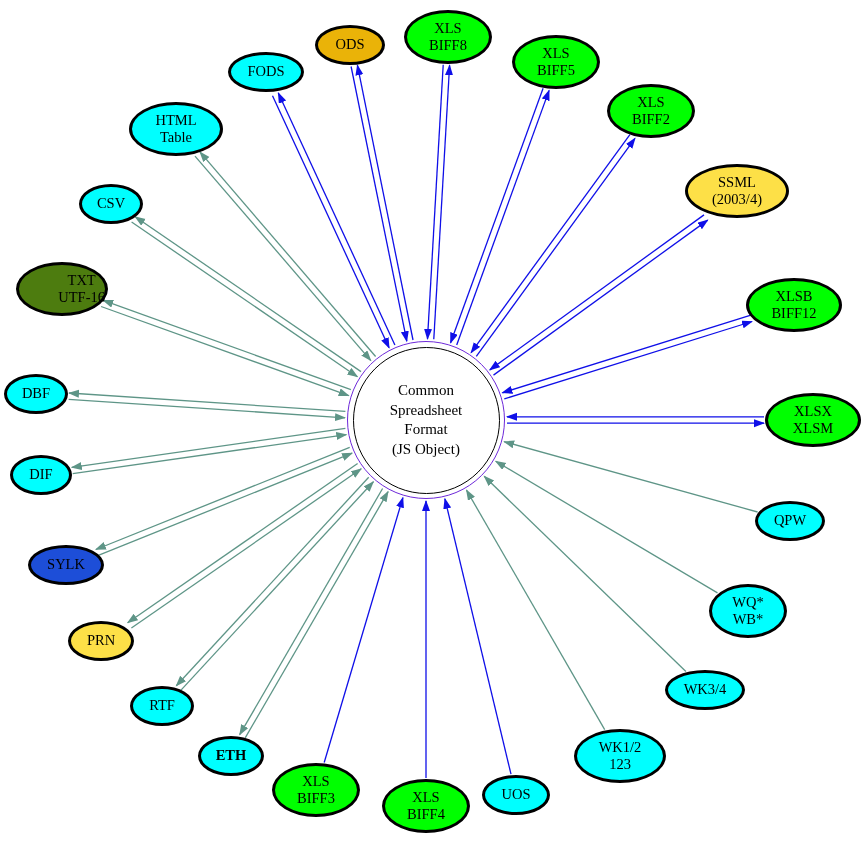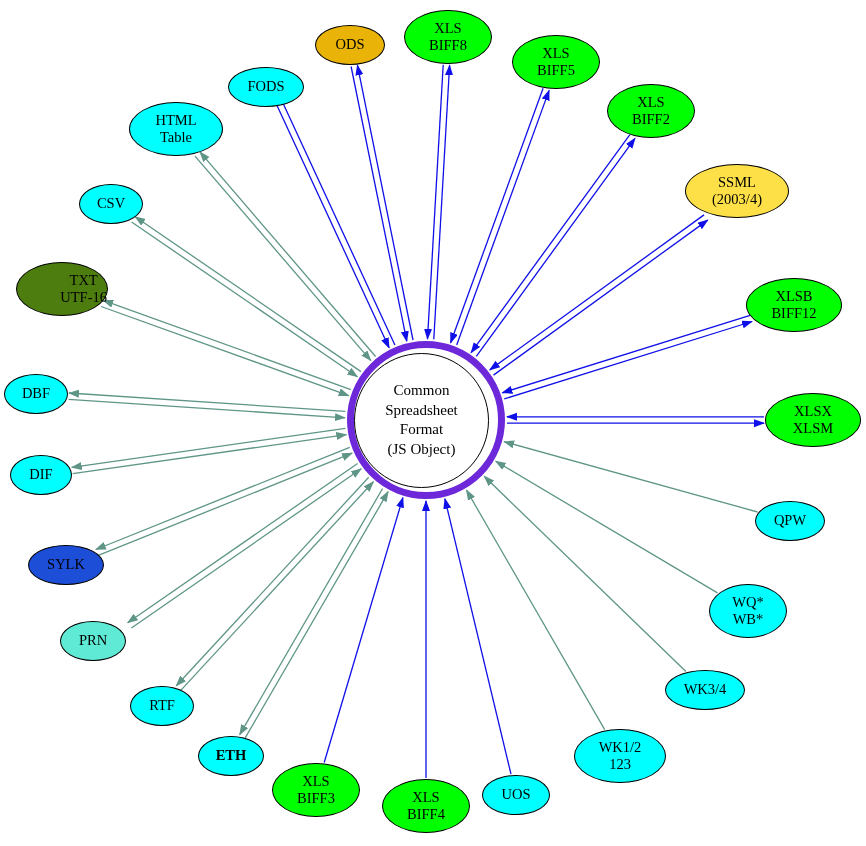--- a/index.html
+++ b/index.html
@@ -13,43 +13,44 @@
     overflow: hidden;
   }
   #edges {
     position: absolute;
     left: 0; top: 0;
     width: 866px; height: 846px;
     z-index: 1;
   }
   .node {
     position: absolute;
-    border: 1px solid #4c1d95;
+    border: 3px solid #4c1d95;
     border-radius: 50%;
     display: flex;
     align-items: center;
     justify-content: center;
     z-index: 2;
   }
   .node-label {
     display: block;
     text-align: center;
     white-space: pre-line;
     font-size: 14.5px;
     line-height: 1.18;
     color: #000;
   }
   .center-node {
     position: absolute;
-    border: 7px solid #6d28d9;
+    border: 1px solid #6d28d9;
     border-radius: 50%;
     background: #ffffff;
     z-index: 2;
     display: flex;
     align-items: center;
+    justify-content: center;
   }
   .center-node-inner {
     width: calc(100% - 9px);
     height: calc(100% - 9px);
     border: 1px solid #000;
     border-radius: 50%;
     display: flex;
     align-items: center;
     justify-content: center;
   }
@@ -169,21 +170,21 @@
       <div class="node" style="left: 272px; top: 763px; width: 88px; height: 54px; background: rgb(0, 255, 0); border-color: rgb(0, 0, 0);">
         <span class="node-label">XLS
 BIFF3</span>
       </div>
       <div class="node" style="left: 198px; top: 736px; width: 66px; height: 40px; background: rgb(0, 255, 255); border-color: rgb(0, 0, 0); font-weight: bold;">
         <span class="node-label">ETH</span>
       </div>
       <div class="node" style="left: 130px; top: 686px; width: 64px; height: 40px; background: rgb(0, 255, 255); border-color: rgb(0, 0, 0);">
         <span class="node-label">RTF</span>
       </div>
-      <div class="node" style="left: 60px; top: 621px; width: 66px; height: 40px; background: #5eead4; border-color: rgb(0, 0, 0);">
+      <div class="node" style="left: 68px; top: 621px; width: 66px; height: 40px; background: #fde047; border-color: rgb(0, 0, 0);">
         <span class="node-label">PRN</span>
       </div>
       <div class="node" style="left: 28px; top: 545px; width: 76px; height: 40px; background: #1d4ed8; border-color: rgb(0, 0, 0);">
         <span class="node-label">SYLK</span>
       </div>
       <div class="node" style="left: 10px; top: 455px; width: 62px; height: 40px; background: rgb(0, 255, 255); border-color: rgb(0, 0, 0);">
         <span class="node-label">DIF</span>
       </div>
       <div class="node" style="left: 4px; top: 374px; width: 64px; height: 40px; background: rgb(0, 255, 255); border-color: rgb(0, 0, 0);">
         <span class="node-label">DBF</span>
@@ -192,21 +193,21 @@
         <span class="node-label">TXT
 UTF-16</span>
       </div>
       <div class="node" style="left: 79px; top: 184px; width: 64px; height: 40px; background: rgb(0, 255, 255); border-color: rgb(0, 0, 0);">
         <span class="node-label">CSV</span>
       </div>
       <div class="node" style="left: 129px; top: 102px; width: 94px; height: 54px; background: rgb(0, 255, 255); border-color: rgb(0, 0, 0);">
         <span class="node-label">HTML
 Table</span>
       </div>
-      <div class="node" style="left: 228px; top: 67px; width: 76px; height: 40px; background: rgb(0, 255, 255); border-color: rgb(0, 0, 0); align-items: center;">
+      <div class="node" style="left: 228px; top: 52px; width: 76px; height: 40px; background: rgb(0, 255, 255); border-color: rgb(0, 0, 0); align-items: center;">
         <span class="node-label">FODS</span>
       </div>
     </div>
 
   <div class="center-node" id="center-node" style="left: 347px; top: 341px; width: 158px; height: 158px; background: rgb(255, 255, 255);">
     <div class="center-node-inner">
       <div class="center-label">Common
 Spreadsheet
 Format
 (JS Object)</div>

